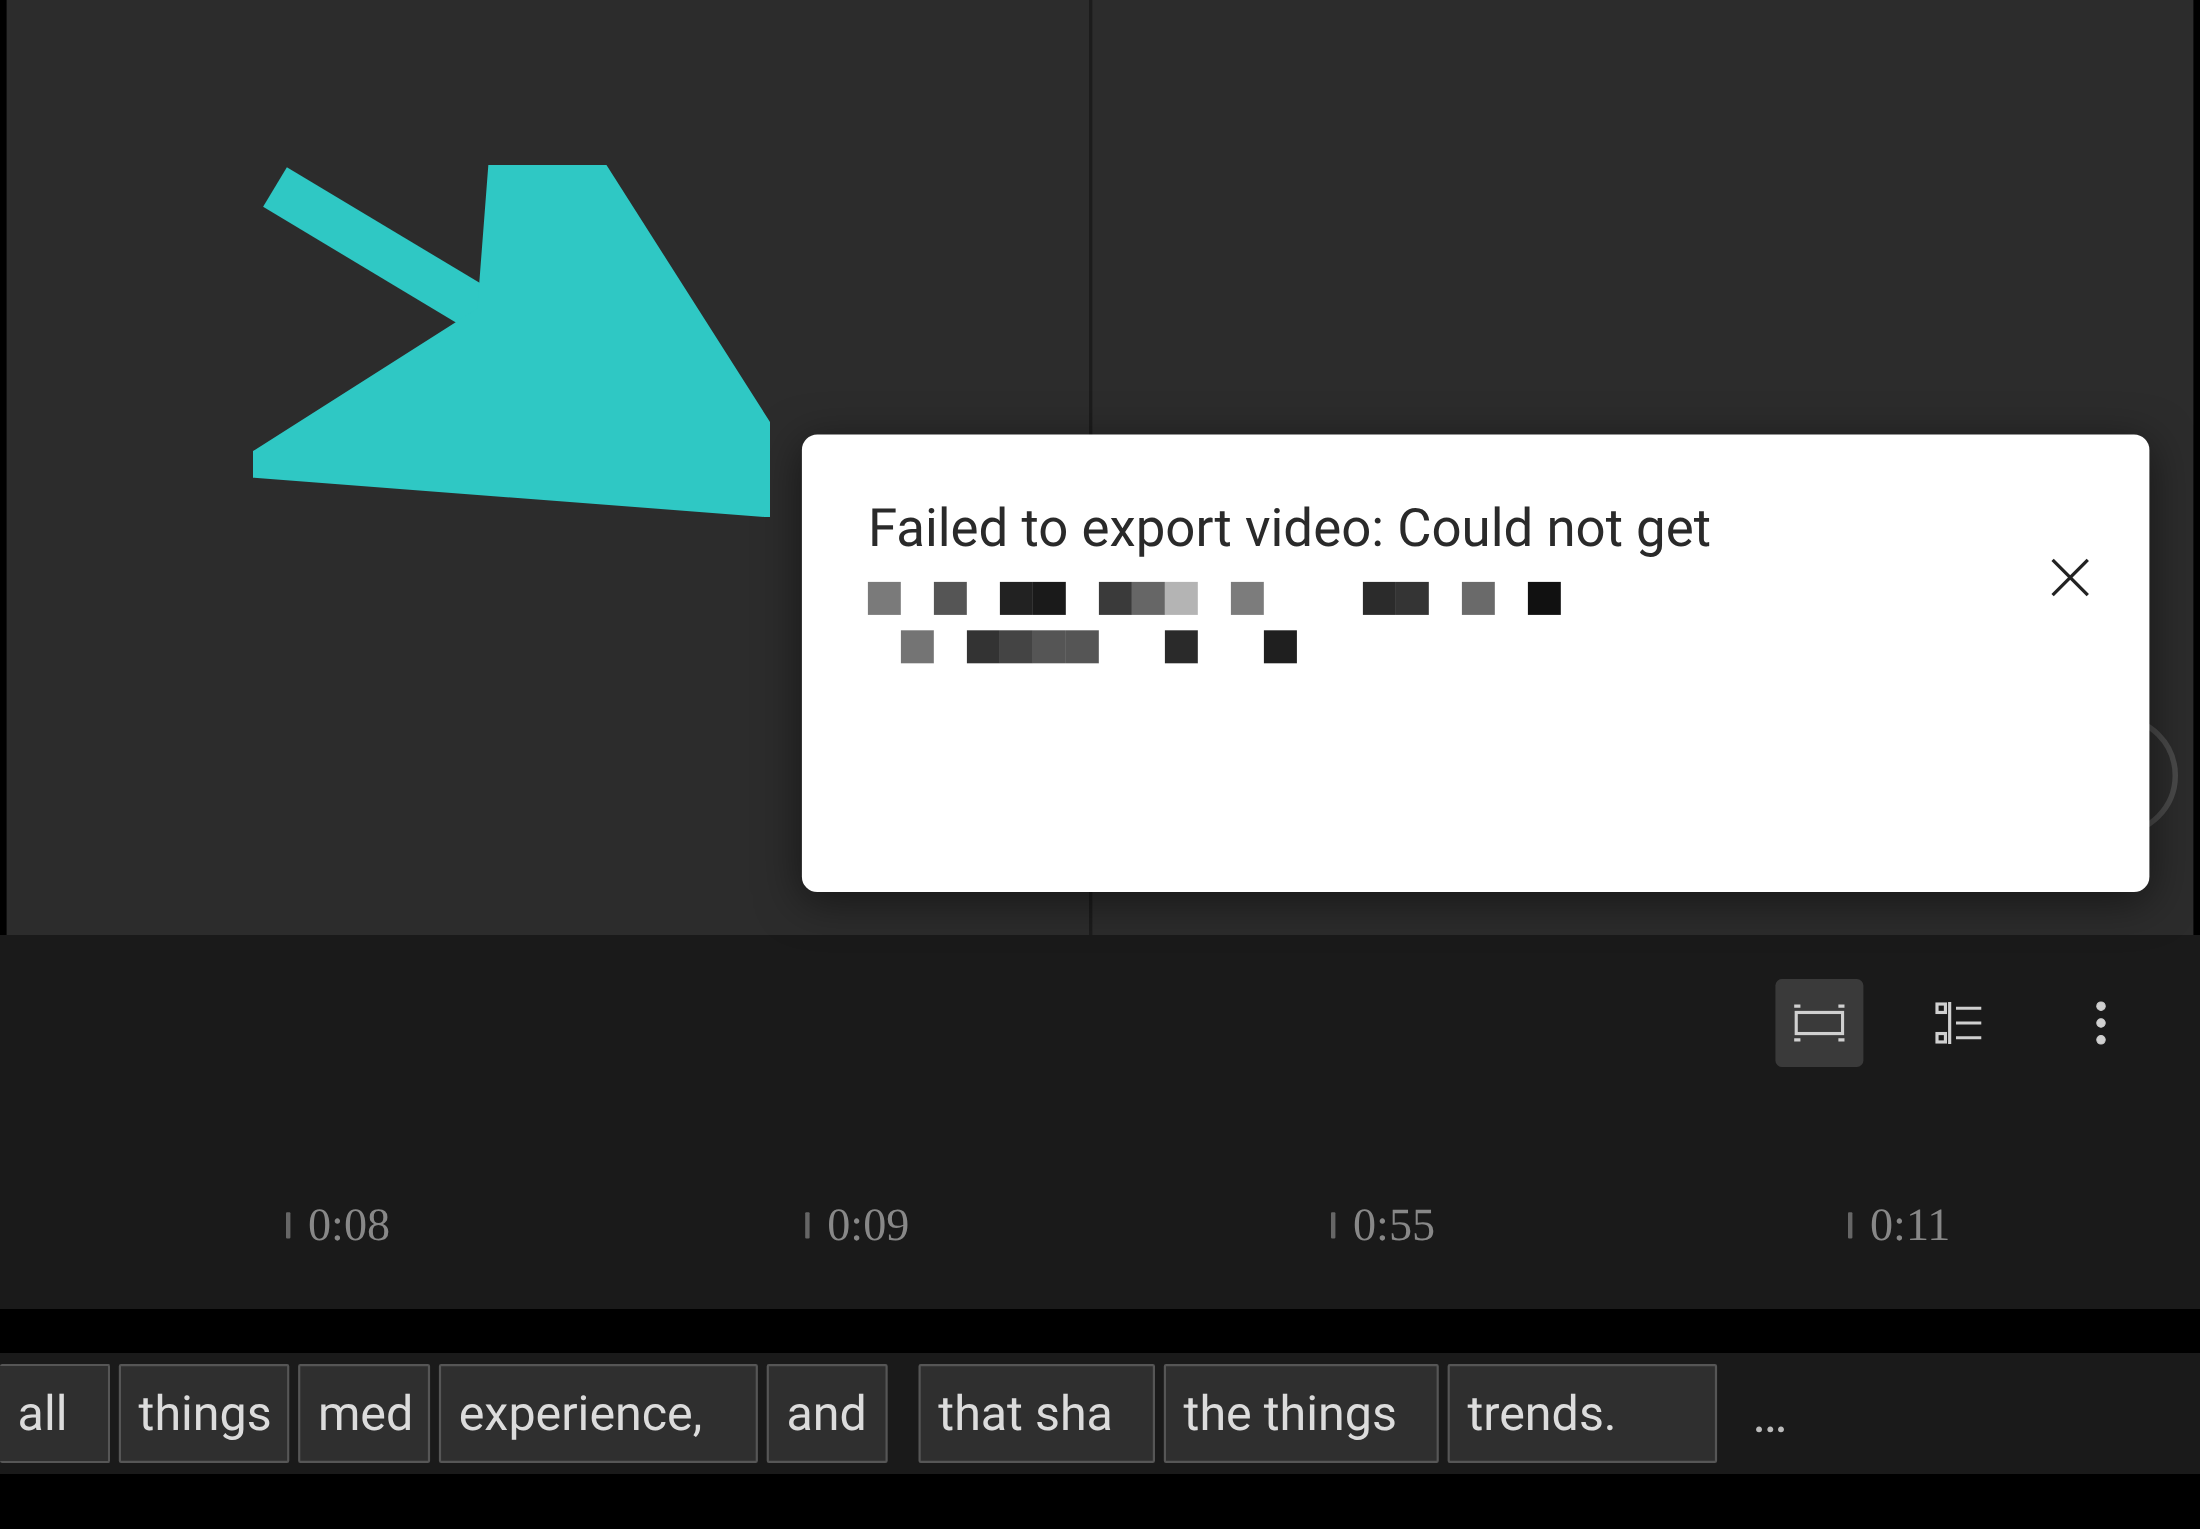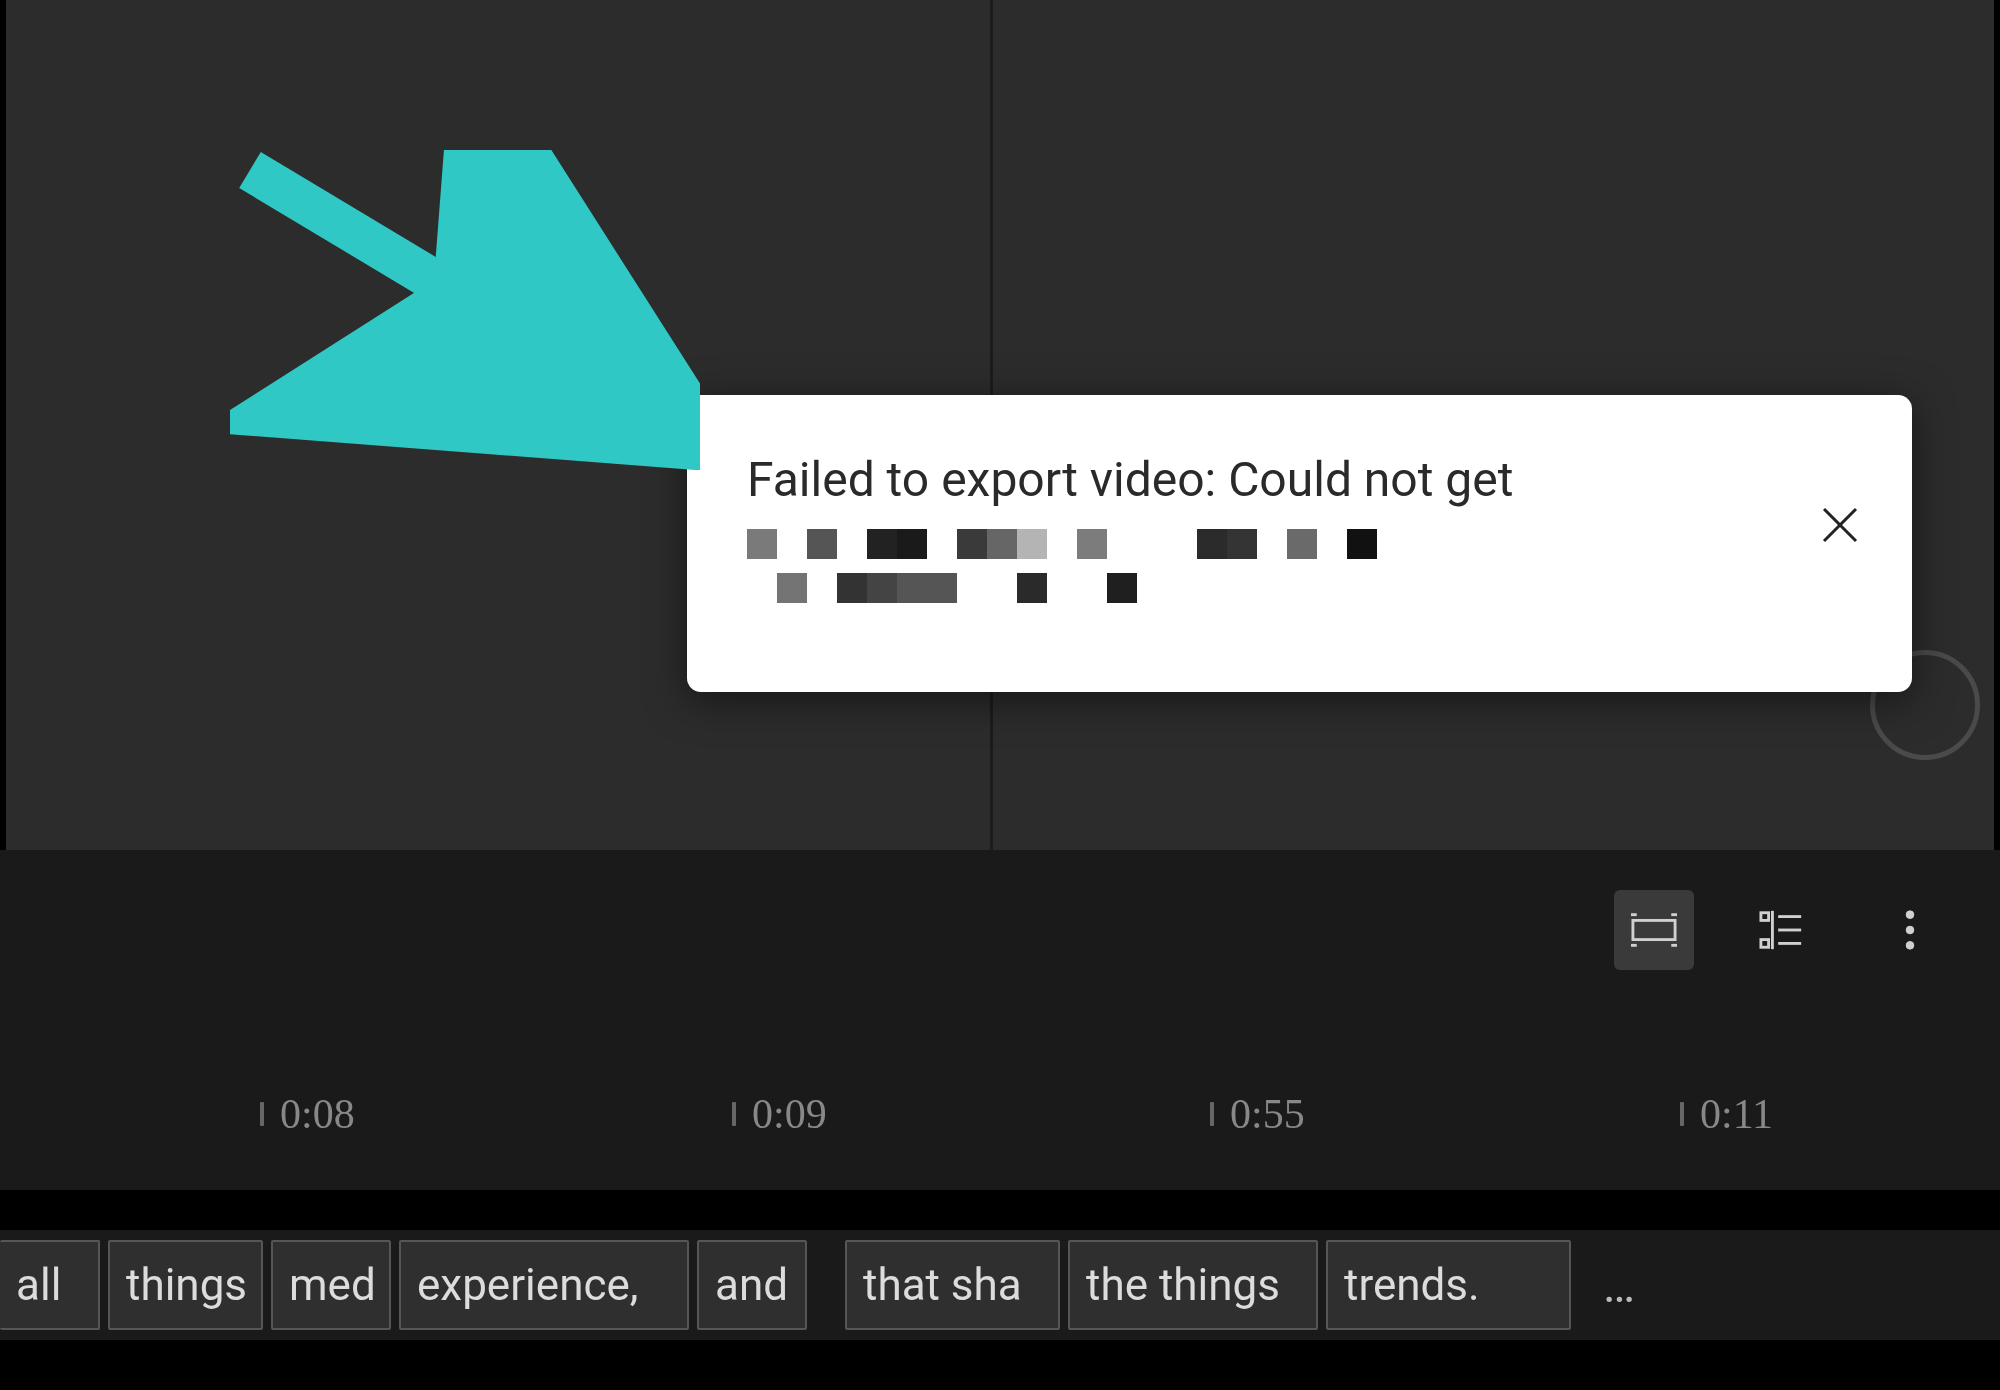--- a/index.html
+++ b/index.html
@@ -80,22 +80,22 @@
     margin-right: 8px;
   }
   .caption-seg.first { border-left: none; margin-left: 0; }
   .caption-ellipsis {
     color: #bbb; font-size: 48px; padding: 0 24px;
   }
 
   
   .toast {
     position: absolute;
-    left: 687px; top: 395px;
-    width: 1225px; height: 297px;
+    left: 729px; top: 395px;
+    width: 1225px; height: 416px;
     background: #fff;
     border-radius: 14px;
     box-shadow: 0 8px 40px rgba(0,0,0,0.5);
     display: flex;
     padding: 50px 42px 40px 60px;
   }
   .toast-text {
     flex: 1;
     color: #2a2a2a;
     font-size: 48px;
@@ -188,21 +188,21 @@
     <span>0:11</span>
   </div>
 </div>
 
 <div class="caption-track">
   <div class="caption-seg first" style="width:100px">all</div>
   <div class="caption-seg" style="width:155px">things</div>
   <div class="caption-seg" style="width:120px">med</div>
   <div class="caption-seg" style="width:290px">experience,</div>
   <div class="caption-seg" style="width:110px">and</div>
-  <div class="caption-seg" style="width:215px;margin-left:30px">that sha</div>
+  <div class="caption-seg" style="width:215px;margin-left:20px">that sha</div>
   <div class="caption-seg" style="width:250px">the things</div>
   <div class="caption-seg" style="width:245px">trends.</div>
   <span class="caption-ellipsis">…</span>
 </div>
 
 <div class="toast">
   <div class="toast-text">
     <span>Failed to export video: Could not get</span><br>
     <div class="pixelated">
       <div class="px" style="background:#7a7a7a"></div>

